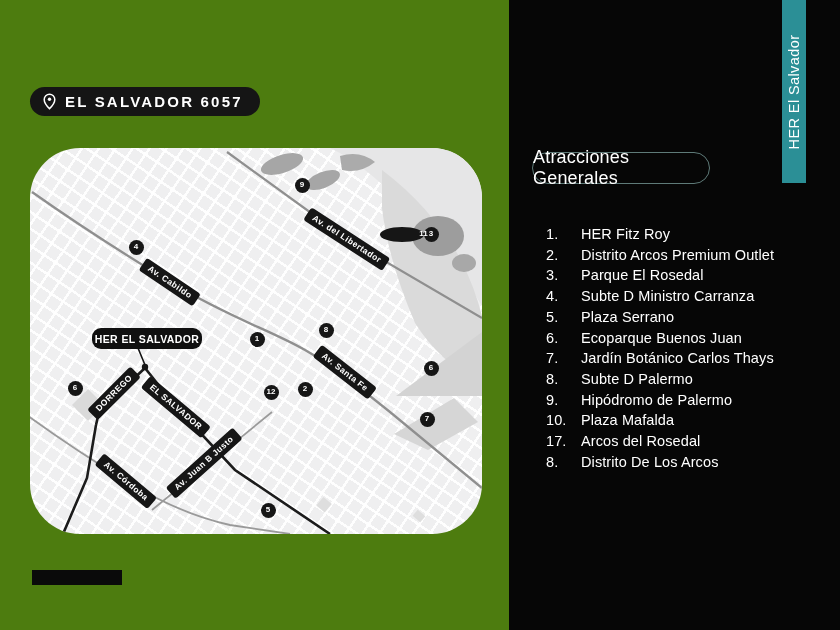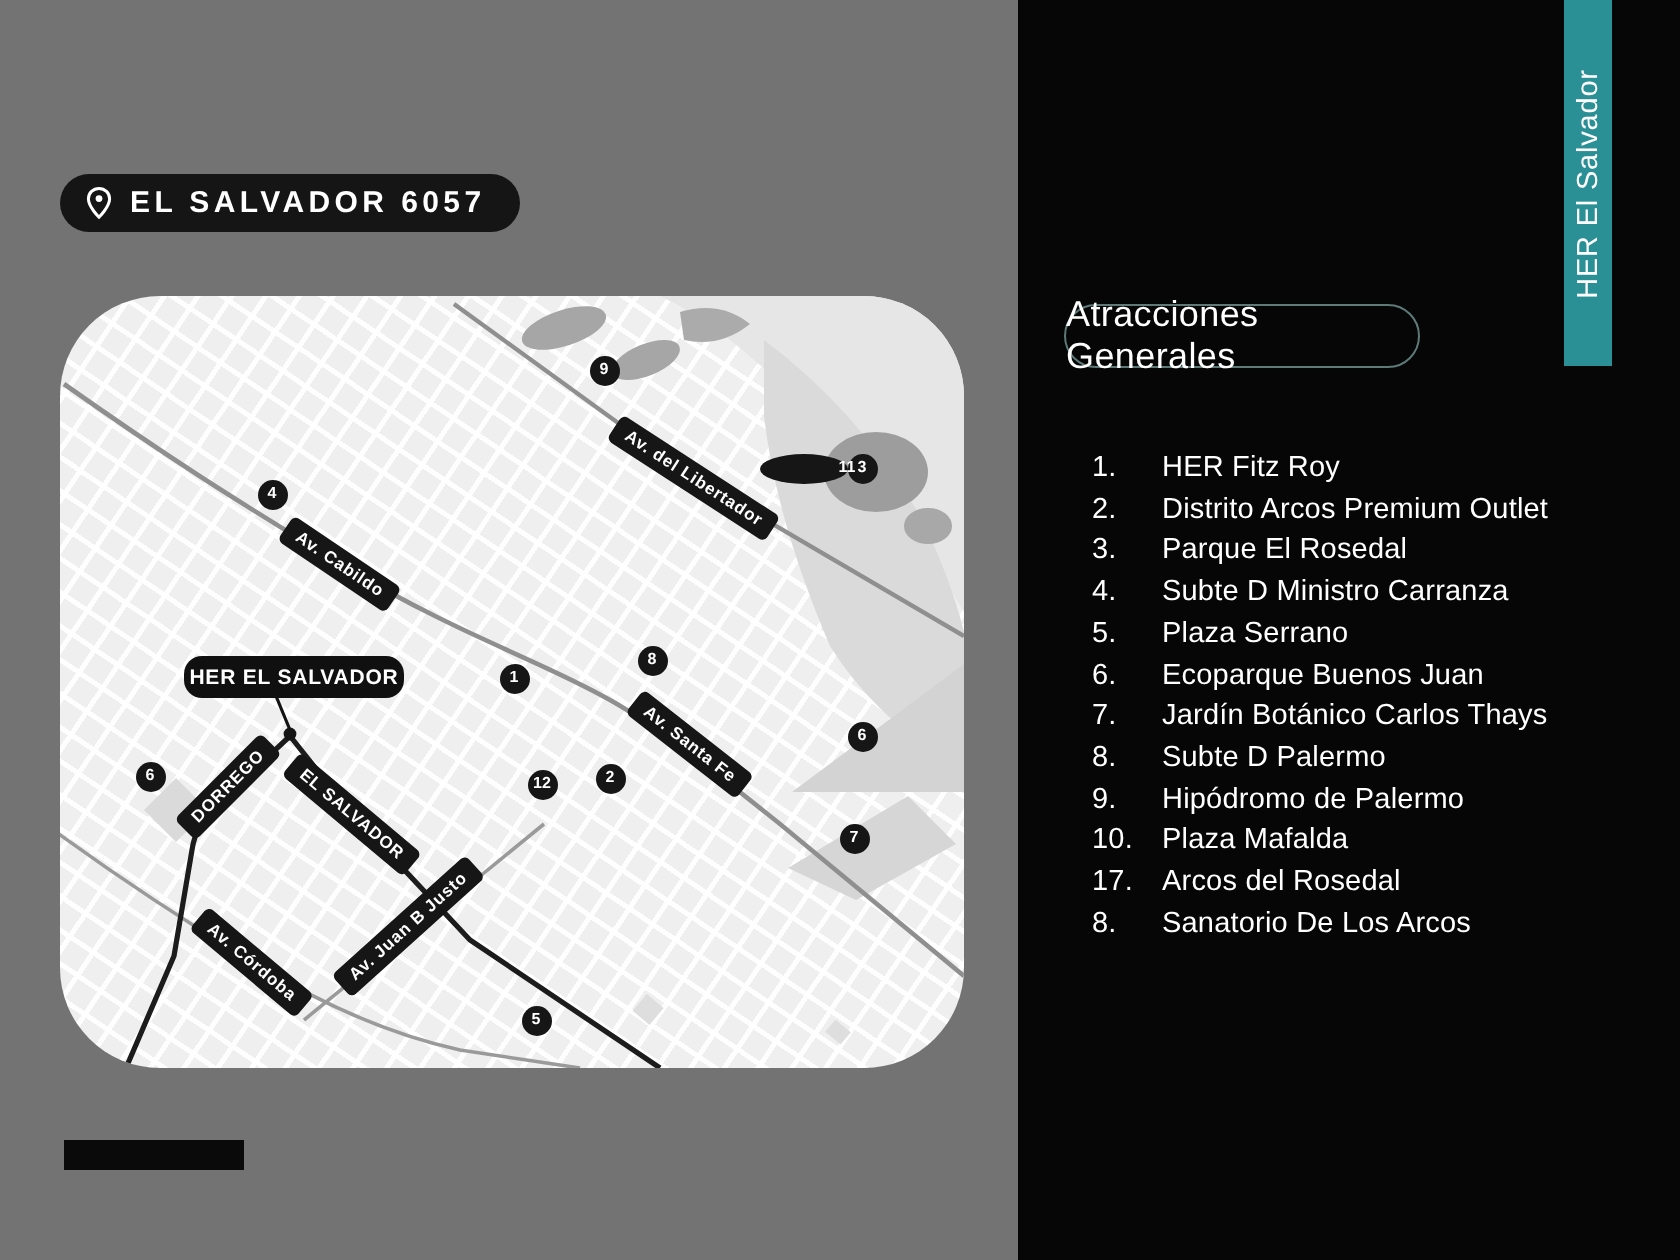--- a/index.html
+++ b/index.html
@@ -1,19 +1,19 @@
 <!DOCTYPE html>
 <html><head>
 <meta charset="utf-8">
 <style>
   * { margin:0; padding:0; box-sizing:border-box; }
   html,body { background:#ffffff; }
   body { font-family:"Liberation Sans","DejaVu Sans",sans-serif; }
   .stage {
-    position:relative; width:840px; height:630px; background:#737373; overflow:hidden;
+    position:relative; width:840px; height:630px; background:#4d7c0f; overflow:hidden;
   }
 
   
   .badge {
     position:absolute; left:30px; top:87px; height:29px;
     display:inline-flex; align-items:center; gap:9px;
     background:#151515; color:#fff; border-radius:15px; padding:0 17px 0 13px;
     font-size:15px; font-weight:700; letter-spacing:2.2px; white-space:nowrap;
   }
   .badge svg { display:block; }
@@ -184,21 +184,21 @@
       <div class="attraction-row">
         <span class="attraction-num">10.</span>
         <span class="attraction-name">Plaza Mafalda</span>
       </div>
       <div class="attraction-row">
         <span class="attraction-num">17.</span>
         <span class="attraction-name">Arcos del Rosedal</span>
       </div>
       <div class="attraction-row">
         <span class="attraction-num">8.</span>
-        <span class="attraction-name">Sanatorio De Los Arcos</span>
+        <span class="attraction-name">Distrito De Los Arcos</span>
       </div>
     </div>
   </div>
 
   <div class="vstrip" style="background: rgb(43, 143, 150);">
     <span class="vtext">HER El Salvador</span>
   </div>
 
 </div>
 

